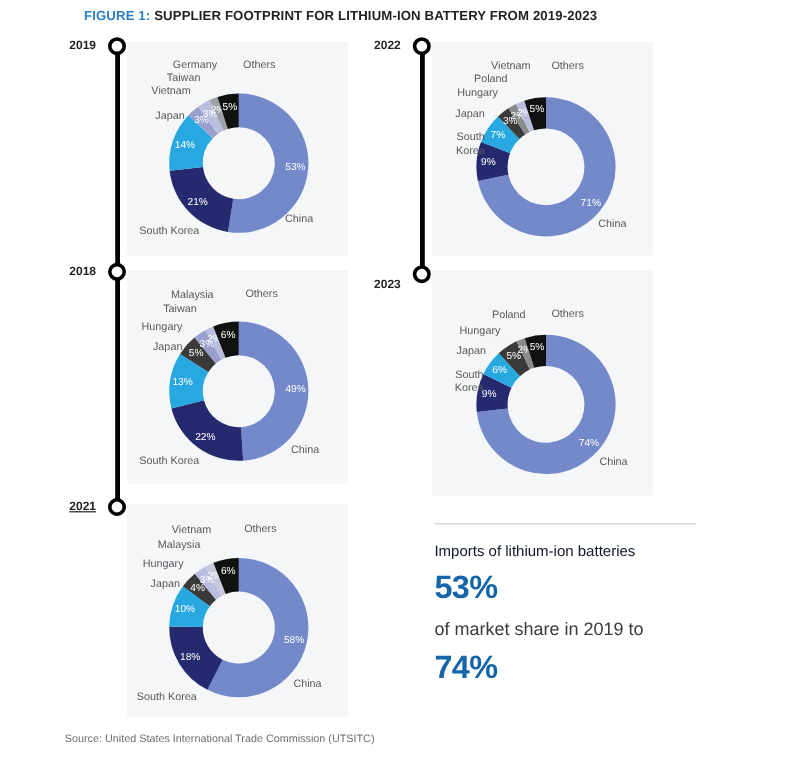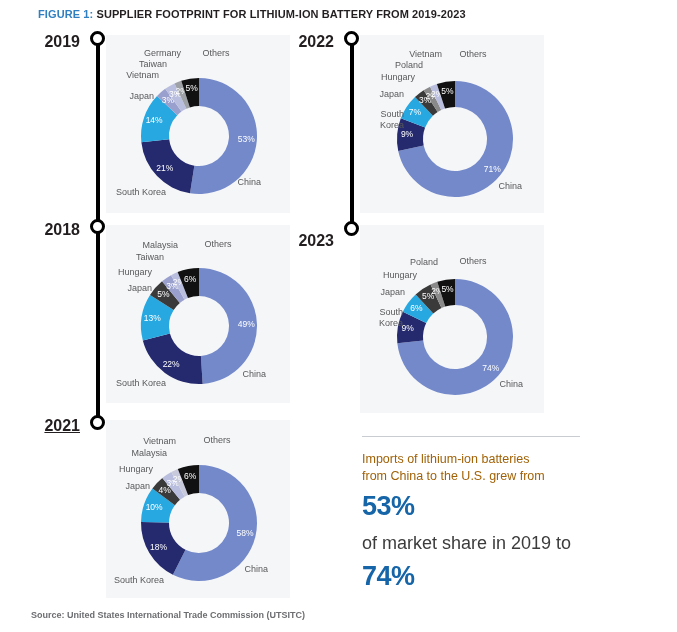--- a/index.html
+++ b/index.html
@@ -17,39 +17,39 @@
 
   
   #figure-title {
     position: absolute;
     left: 38px; top: 8px;
     font-size: 11px;
     font-weight: bold;
     letter-spacing: 0.1px;
     white-space: nowrap;
   }
-  #figure-title .fig-num { color: #2f7fc1; }
+  #figure-title .fig-num { color: #2f7fc1; margin-left: 32px; }
   #figure-title .fig-text { color: #231f20; }
 
   
   .timeline-rail {
     position: absolute;
     width: 4px;
     background: #000000;
   }
   .timeline-node {
     position: absolute;
     width: 15px; height: 15px;
     border: 3.5px solid #000000;
     border-radius: 50%;
     background: #ffffff;
   }
   .year-label {
     position: absolute;
-    font-size: 16px;
+    font-size: 10px;
     font-weight: bold;
     color: #231f20;
     text-align: right;
     white-space: nowrap;
   }
 
   
   .chart-card {
     position: absolute;
     background: #f5f6f8;
@@ -83,45 +83,44 @@
   }
   #callout-rule {
     width: 100%;
     height: 1px;
     background: #c9ccd1;
     margin-bottom: 14px;
   }
   .callout-text {
     font-size: 12.5px;
     line-height: 1.35;
-    color: #a16207;
+    color: #0f172a;
   }
   .callout-big {
     font-size: 27px;
     font-weight: bold;
     color: #1565a8;
     line-height: 1.05;
     margin: 7px 0 3px 0;
     letter-spacing: -0.5px;
   }
   .callout-sub {
-    font-size: 18px;
+    font-size: 15px;
     color: #3c3c3c;
     line-height: 1.3;
     margin-top: 12px;
   }
 
   
   #source-note {
     position: absolute;
-    left: 31px; top: 610px;
+    left: 54px; top: 610px;
     font-size: 9px;
     color: #6d6e71;
     white-space: nowrap;
-    font-weight: bold;
   }
 </style>
 </head>
 <body>
 
 <div id="figure-title">
   <span class="fig-num">FIGURE 1:</span>
   <span class="fig-text">SUPPLIER FOOTPRINT FOR LITHIUM-ION BATTERY FROM 2019-2023</span>
 </div>
 
@@ -272,19 +271,18 @@
         <text class="cat-label" x="57" y="51" text-anchor="end">Hungary</text>
         <text class="cat-label" x="78" y="38" text-anchor="end">Poland</text>
         <text class="cat-label" x="113" y="37" text-anchor="middle">Others</text>
       </svg>
     </div>
 </div>
 
 <div id="callout">
   <div id="callout-rule"></div>
   <div class="callout-text">Imports of lithium-ion batteries</div>
-  <div class="callout-text">from China to the U.S. grew from</div>
   <div class="callout-big">53%</div>
   <div class="callout-sub">of market share in 2019 to</div>
   <div class="callout-big">74%</div>
 </div>
 
 <div id="source-note">Source: United States International Trade Commission (UTSITC)</div>
 
 </body></html>

